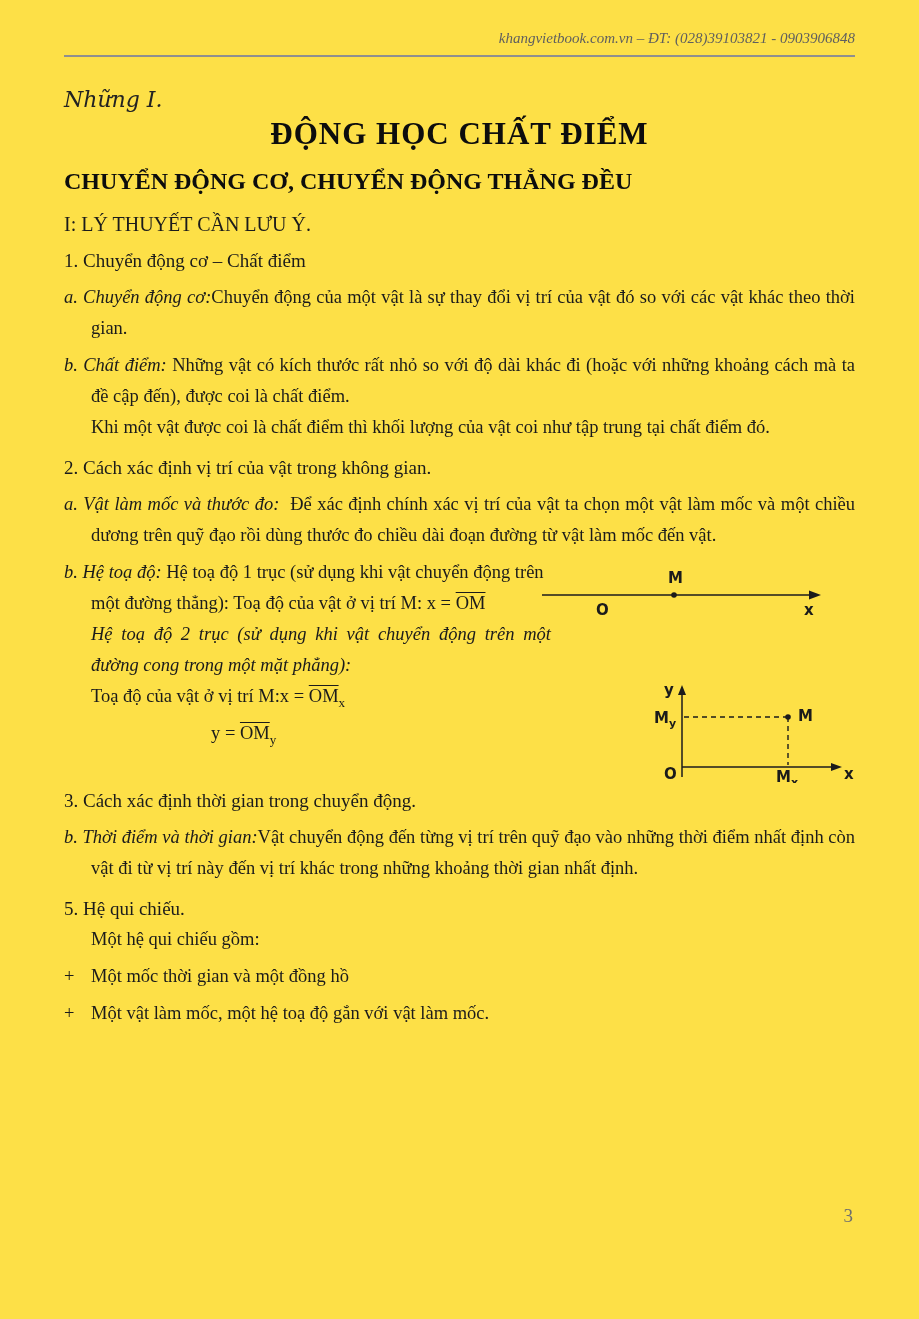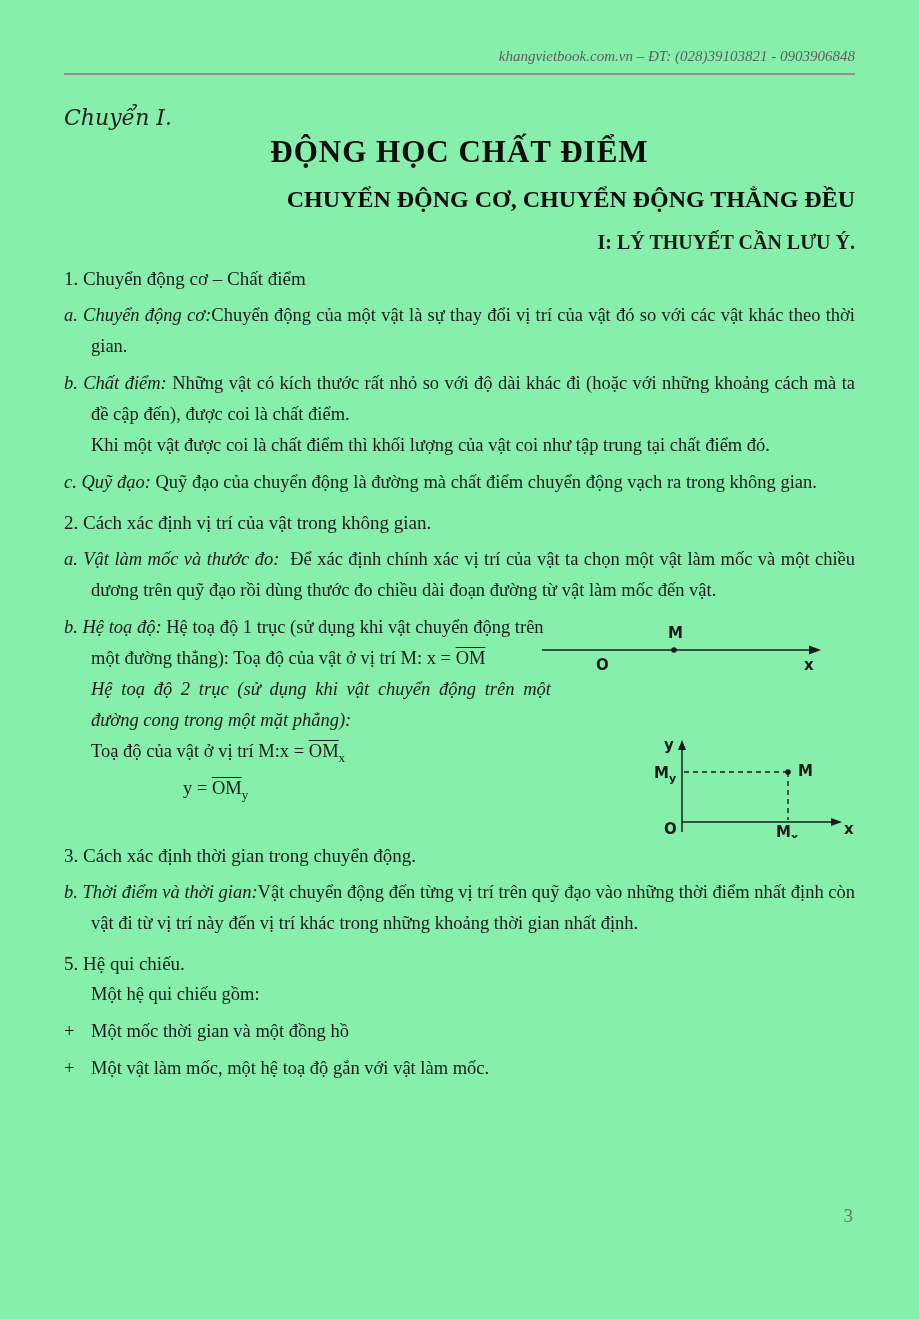--- a/index.html
+++ b/index.html
@@ -2,24 +2,24 @@
 <html><head>
 <meta charset="utf-8">
 <style>
   * { margin: 0; padding: 0; box-sizing: border-box; }
   html, body { background: #ffffff; }
   .page {
     position: relative;
     width: 919px;
     height: 1319px;
     margin: 0 auto;
-    background: #86efac;
+    background: #fde047;
     font-family: "Liberation Serif", serif;
     color: #1b1b1b;
-    padding: 48px 64px 0 64px;
+    padding: 30px 64px 0 64px;
     overflow: hidden;
   }
   
   .hdr {
     text-align: right;
     font-style: italic;
     font-size: 15px;
     color: #5f5f5f;
     padding-bottom: 8px;
     border-bottom: 2px solid #8f8f8f;
@@ -35,30 +35,29 @@
   .title {
     margin-top: 4px;
     text-align: center;
     font-size: 31px;
     font-weight: bold;
     letter-spacing: 1px;
     color: #0d0d0d;
   }
   .subtitle {
     margin-top: 16px;
-    text-align: right;
+    text-align: left;
     font-size: 24px;
     font-weight: bold;
     color: #0d0d0d;
   }
   .theory-heading {
     margin-top: 18px;
     font-size: 20px;
-    font-weight: bold;
-    text-align: right;
+    font-weight: normal;
   }
   
   .body-text { font-size: 18.5px; line-height: 31px; }
   .sec-heading {
     font-weight: normal;
     margin-top: 9px;
     font-size: 19px;
   }
   .para {
     margin-top: 6px;
@@ -89,62 +88,59 @@
     margin: 0 0 2px 14px;
   }
   .fig-svg { width: 100%; height: 100%; }
   .fig-label {
     font-family: "DejaVu Sans", sans-serif;
     font-size: 15px;
     font-weight: bold;
     fill: #1b1b1b;
   }
   .fig-sub { font-size: 11px; }
-  .y-indent { display: inline-block; margin-left: 92px; font-family: Liberation Serif, serif; }
+  .y-indent { display: inline-block; margin-left: 120px; font-family: Liberation Serif, serif; }
   .plus-sign { display: inline-block; width: 27px; text-indent: 0; }
   .page-number {
     position: absolute;
     right: 66px;
     bottom: 92px;
     font-size: 19px;
     color: #6e6e6e;
   }
 </style>
 </head>
 <body>
 
 <div class="page">
 
   <div class="hdr">
     <span>khangvietbook.com.vn – ĐT: (028)39103821 - 0903906848</span>
   </div>
 
-  <div class="chapter">Chuyển I.</div>
+  <div class="chapter">Những I.</div>
 
   <h1 class="title">ĐỘNG HỌC CHẤT ĐIỂM</h1>
   <h2 class="subtitle">CHUYỂN ĐỘNG CƠ, CHUYỂN ĐỘNG THẲNG ĐỀU</h2>
 
   <div class="theory-heading">I: LÝ THUYẾT CẦN LƯU Ý.</div>
 
   <div class="body-text">
 
     <div class="sec-heading">1.  Chuyển động cơ – Chất điểm</div>
 
     <div class="para">
       <span class="lead">a. Chuyển động cơ:</span><span>Chuyển động của một vật là sự thay đổi vị trí của vật đó so với các vật khác theo thời gian.</span>
     </div>
 
     <div class="para">
       <span class="lead">b. Chất điểm:</span> <span>Những vật có kích thước rất nhỏ so với độ dài khác đi (hoặc với những khoảng cách mà ta đề cập đến), được coi là chất điểm.</span>
     </div>
     <div class="cont">Khi một vật được coi là chất điểm thì khối lượng của vật coi như tập trung tại chất điểm đó.</div>
 
-    <div class="para">
-      <span class="lead">c. Quỹ đạo:</span> <span>Quỹ đạo của chuyển động là đường mà chất điểm chuyển động vạch ra trong không gian.</span>
-    </div>
 
     <div class="sec-heading">2. Cách xác định vị trí của vật trong không gian.</div>
 
     <div class="para">
       <span class="lead">a. Vật làm mốc và thước đo:</span>&nbsp; <span>Để xác định chính xác vị trí của vật ta chọn một vật làm mốc và một chiều dương trên quỹ đạo rồi dùng thước đo chiều dài đoạn đường từ vật làm mốc đến vật.</span>
     </div>
 
     <div class="para" style="text-align:left;">
       <span class="figwrap1">
         <svg class="fig-svg" viewBox="0 0 290 62">

